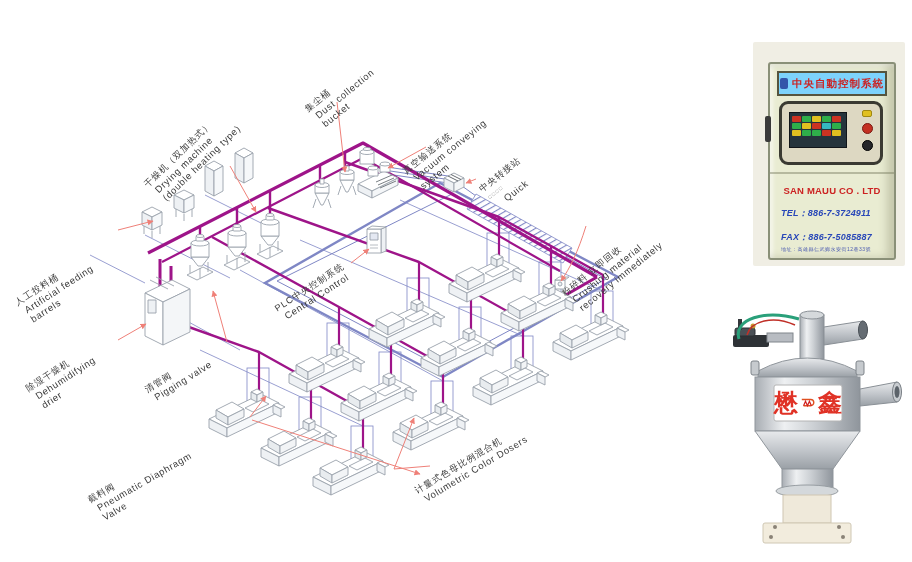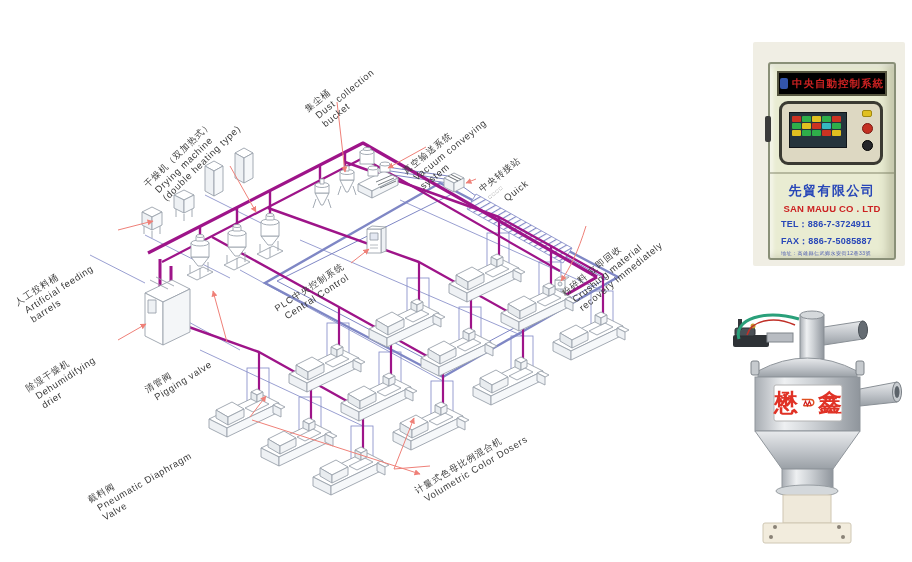--- a/index.html
+++ b/index.html
@@ -11,38 +11,38 @@
   .dlabel span{display:block;}
   .dlabel .zh{font-size:9px;letter-spacing:1px;}
   .dlabel .en{font-size:9.5px;letter-spacing:.7px;margin-left:4px;}
   .dlabel .sub{font-size:5px;letter-spacing:1.5px;margin-left:2px;color:#777;}
 
   
   .cabinet{position:absolute;left:753px;top:42px;width:152px;height:224px;background:#f0eee4;border-radius:2px;}
   .cab-body{position:absolute;left:15px;top:20px;width:124px;height:194px;background:#e9ecd2;
     border:2px solid #8a9078;border-radius:3px;
     box-shadow:inset -7px 0 9px rgba(90,90,60,.25),inset 3px 2px 4px rgba(255,255,255,.6);}
-  .cab-plaque{position:absolute;left:7px;top:7px;right:7px;height:21px;background:#000000;border:2px solid #55553f;
+  .cab-plaque{position:absolute;left:7px;top:7px;right:7px;height:21px;background:#7dd3fc;border:2px solid #55553f;
     display:flex;align-items:center;justify-content:center;gap:4px;color:#cc2222;font-weight:bold;font-size:10.5px;letter-spacing:1px;}
   .cab-emblem{width:8px;height:11px;background:#3355aa;border-radius:2px;flex:0 0 auto;}
   .cab-bezel{position:absolute;left:9px;top:37px;width:98px;height:58px;border:3px solid #3a3a32;border-radius:9px;background:#ddd8c2;}
   .cab-screen{position:absolute;left:7px;top:8px;width:58px;height:36px;background:#25343c;border:1px solid #101418;
     padding:3px 2px;display:flex;flex-wrap:wrap;gap:1px;align-content:flex-start;box-sizing:border-box;}
   .cab-screen i{width:9px;height:6px;display:block;border-radius:1px;}
   .px-r{background:#cc3322;} .px-g{background:#2fae4a;} .px-y{background:#e0c020;} .px-c{background:#35b8c0;}
   .cab-lights{position:absolute;right:5px;top:6px;width:16px;display:flex;flex-direction:column;align-items:center;gap:6px;}
   .l-y{width:8px;height:5px;background:#e0c020;border-radius:2px;border:1px solid #a08810;}
   .l-r{width:9px;height:9px;background:#c33022;border-radius:50%;border:1px solid #7a1810;}
   .l-k{width:9px;height:9px;background:#26262a;border-radius:50%;border:1px solid #000;}
   .cab-handle{position:absolute;left:-5px;top:52px;width:6px;height:26px;background:#3a3a3a;border-radius:2px;}
   .cab-seam{position:absolute;left:0;right:0;top:108px;height:2px;background:rgba(120,125,95,.45);}
   .cab-text{position:absolute;left:4px;right:4px;top:118px;text-align:center;}
   .t-company{color:#2847b8;font-weight:bold;font-size:13px;letter-spacing:1.5px;}
   .t-en{color:#cc2222;font-weight:bold;font-size:9.5px;letter-spacing:.2px;margin-top:3px;}
-  .t-tel,.t-fax{color:#2847b8;font-weight:bold;font-size:9px;text-align:left;padding-left:7px;margin-top:4px;letter-spacing:.2px;}
+  .t-tel,.t-fax{color:#2847b8;font-weight:bold;font-size:9px;text-align:left;padding-left:7px;margin-top:11px;letter-spacing:.2px;font-style:italic;}
   .t-addr{color:#4a5ab0;font-size:5px;text-align:left;padding-left:7px;margin-top:2px;letter-spacing:.5px;}
 
   
   .hopper{position:absolute;left:705px;top:293px;width:205px;height:262px;}
   .hopper-label{position:absolute;left:69px;top:92px;width:68px;height:36px;display:flex;align-items:center;justify-content:center;gap:2px;}
   .brand-ch{font-family:"DejaVu Serif","Liberation Serif",serif;font-weight:bold;font-size:24px;color:#e03226;line-height:1;}
 
   svg{display:block;}
 </style>
 </head>
@@ -327,21 +327,20 @@
         </div>
         <div class="cab-lights">
           <i class="l-y"></i>
           <i class="l-r"></i>
           <i class="l-k"></i>
         </div>
       </div>
       <div class="cab-handle"></div>
       <div class="cab-seam"></div>
       <div class="cab-text">
-        <div class="t-company">先貿有限公司</div>
         <div class="t-en">SAN MAUU CO . LTD</div>
         <div class="t-tel">TEL：886-7-3724911</div>
         <div class="t-fax">FAX：886-7-5085887</div>
         <div class="t-addr">地址：高雄縣仁武鄉永安街12巷33號</div>
       </div>
     </div>
   </div>
 
   <div class="hopper">
     <svg width="205" height="262" viewBox="0 0 205 262">

